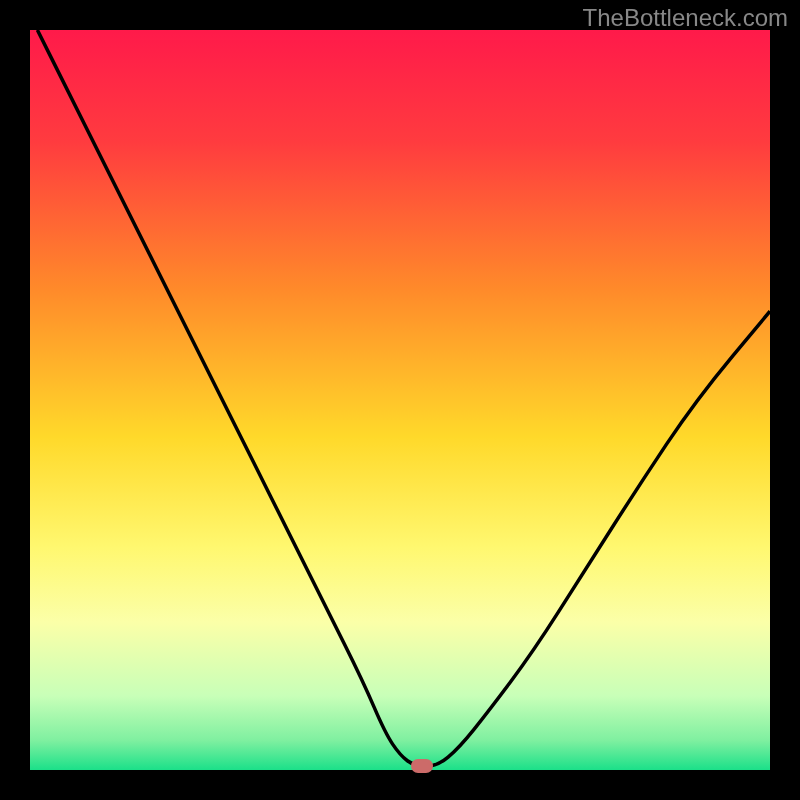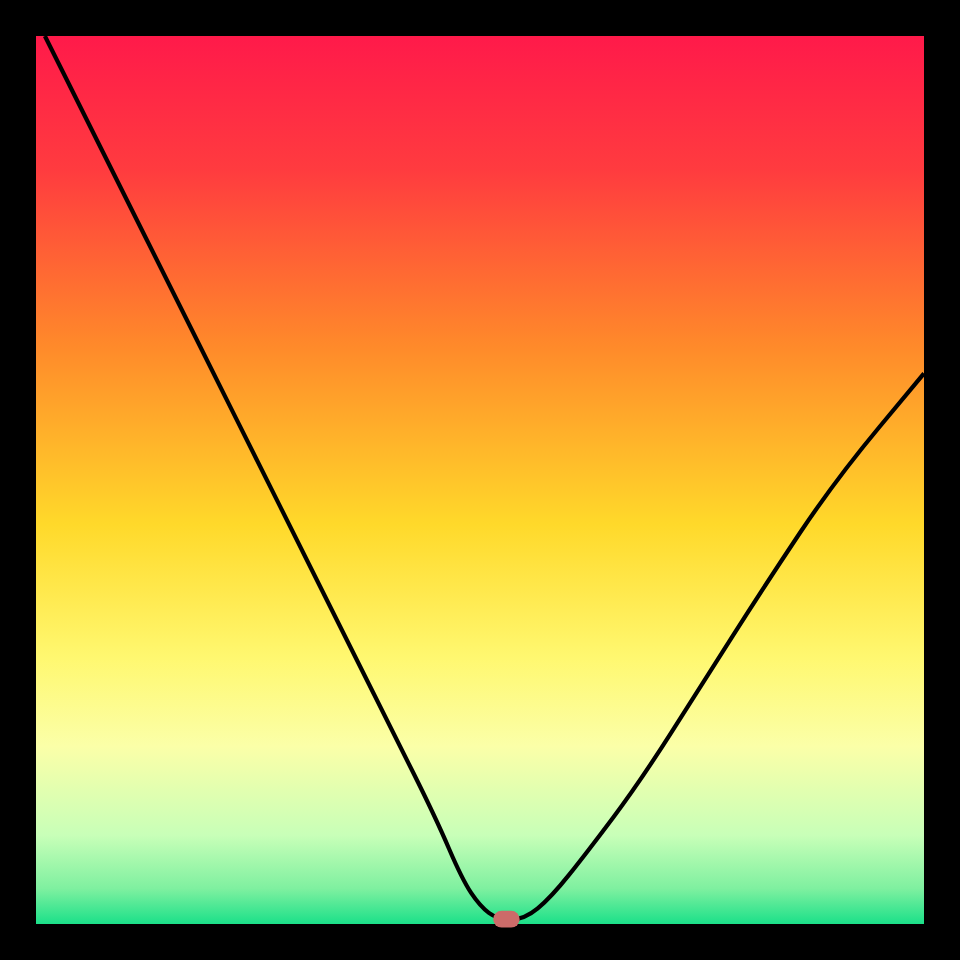--- a/index.html
+++ b/index.html
@@ -47,20 +47,21 @@
     background: #cc6b69;
     border-radius: 8px;
     z-index: 6;
   }
 </style>
 </head>
 <body>
 
 <div class="container">
 
+  <div class="watermark">TheBottleneck.com</div>
 
   <div class="plot-area">
     <svg class="curve" width="740" height="740" viewBox="0 0 740 740">
       <defs>
         <linearGradient id="bg-grad" x1="0" y1="0" x2="0" y2="1">
             <stop offset="0%" stop-color="#ff1a4a"></stop>
             <stop offset="15%" stop-color="#ff3b3f"></stop>
             <stop offset="35%" stop-color="#ff8a2a"></stop>
             <stop offset="55.00000000000001%" stop-color="#ffd92a"></stop>
             <stop offset="70%" stop-color="#fff870"></stop>

